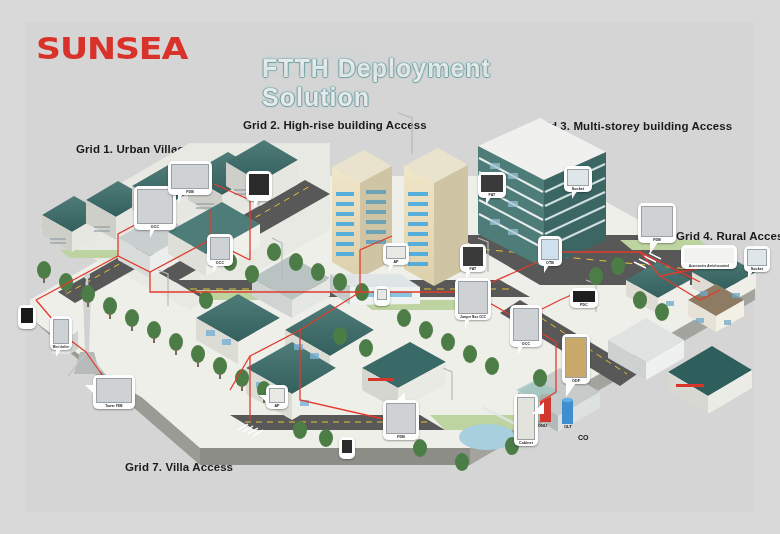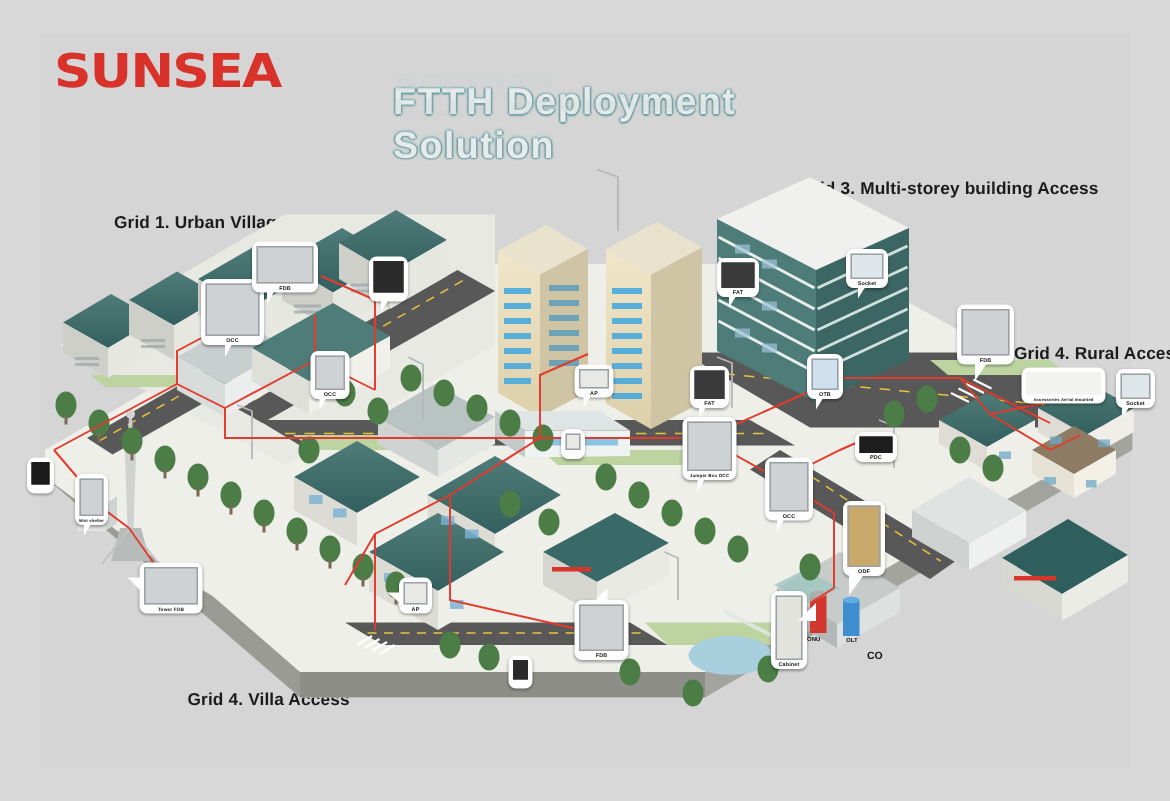--- a/index.html
+++ b/index.html
@@ -49,23 +49,24 @@
   <div id="inner"></div>
 
   <div id="logo">SUNSEA</div>
 
   <div id="title">
     <div class="t">FTTH Deployment Solution</div>
     <div class="r">FTTH Deployment Solution</div>
   </div>
 
   <div class="grid-label" style="left:76px;top:143px">Grid 1. Urban Village Access</div>
+  <div class="grid-label" style="left:243px;top:119px">Grid 2. High-rise building Access</div>
   <div class="grid-label" style="left:533px;top:120px">Grid 3. Multi-storey building Access</div>
   <div class="grid-label" style="left:676px;top:230px">Grid 4. Rural Access</div>
-  <div class="grid-label" style="left:125px;top:461px">Grid 4. Villa Access</div>
+  <div class="grid-label" style="left:125px;top:461px">Grid 7. Villa Access</div>
 
   <svg id="city" width="780" height="534" viewBox="0 0 780 534" style="position:absolute;left:0;top:0;pointer-events:none">
 
     <defs>
       <linearGradient id="gRoofTeal" x1="0" y1="0" x2="0" y2="1">
         <stop offset="0" stop-color="#4f7b78"></stop>
           <stop offset="1" stop-color="#33605e"></stop>
       </linearGradient>
       <linearGradient id="gWallW" x1="0" y1="0" x2="0" y2="1">
         <stop offset="0" stop-color="#f3f3f1"></stop>

